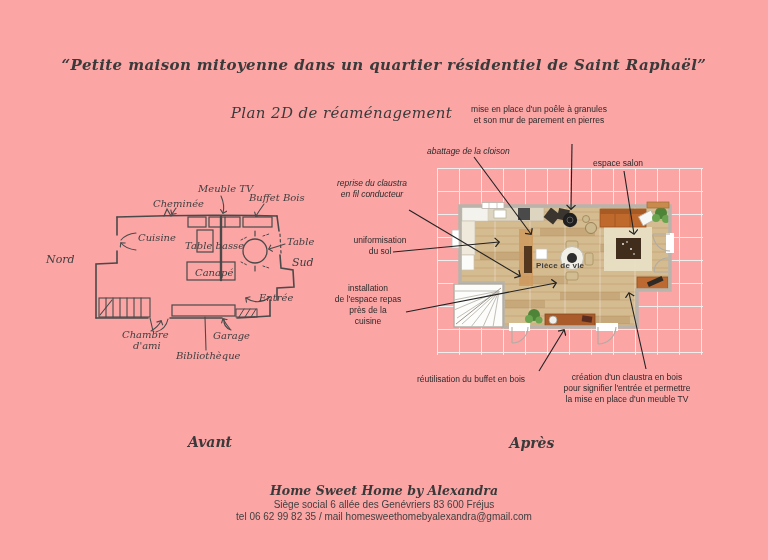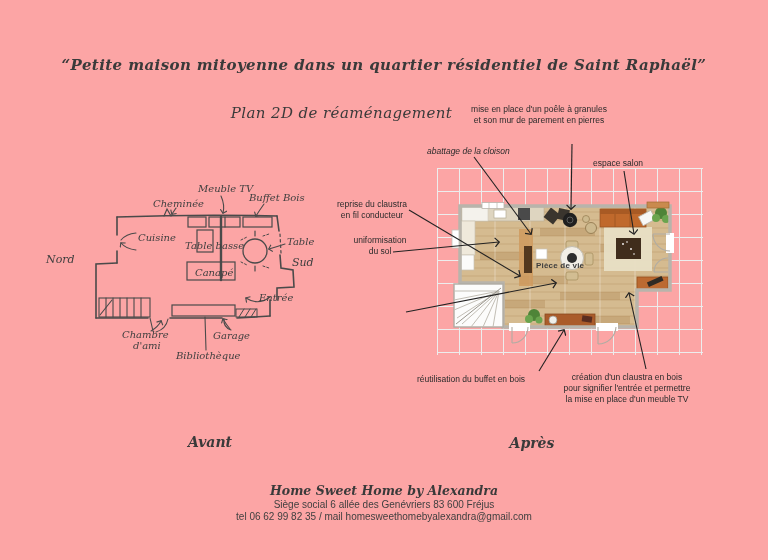--- a/index.html
+++ b/index.html
@@ -264,27 +264,33 @@
   </svg>
 
   <div class="abs piece">Pièce de vie</div>
 
   <div class="abs ann center" style="left:433px;top:104px;width:212px;">
     <div>mise en place d'un poêle à granules</div>
     <div>et son mur de parement en pierres</div>
   </div>
   <div class="abs ann" style="left:427px;top:146px;font-style:italic;">abattage de la cloison</div>
   <div class="abs ann" style="left:593px;top:158px;">espace salon</div>
-  <div class="abs ann center" style="left:321px;top:199px;width:102px;">
+  <div class="abs ann center" style="left:321px;top:178px;width:102px;font-style:italic;">
     <div>reprise du claustra</div>
     <div>en fil conducteur</div>
   </div>
   <div class="abs ann center" style="left:330px;top:235px;width:100px;">
     <div>uniformisation</div>
     <div>du sol</div>
+  </div>
+  <div class="abs ann center" style="left:318px;top:283px;width:100px;">
+    <div>installation</div>
+    <div>de l'espace repas</div>
+    <div>près de la</div>
+    <div>cuisine</div>
   </div>
   <div class="abs ann" style="left:417px;top:374px;">réutilisation du buffet en bois</div>
   <div class="abs ann center" style="left:551px;top:372px;width:152px;">
     <div>création d'un claustra en bois</div>
     <div>pour signifier l'entrée et permettre</div>
     <div>la mise en place d'un meuble TV</div>
   </div>
 
   <div class="abs hw before-after" style="left:170px;top:434px;width:80px;text-align:center;">Avant</div>
   <div class="abs hw before-after" style="left:492px;top:435px;width:80px;text-align:center;">Après</div>

